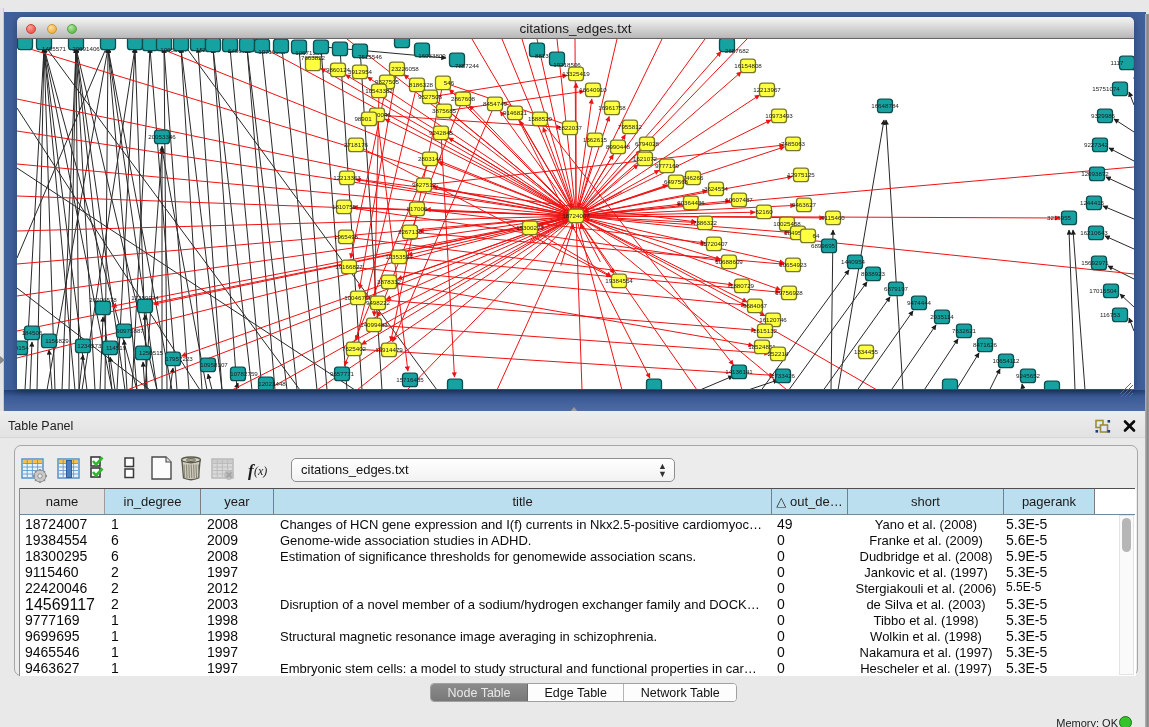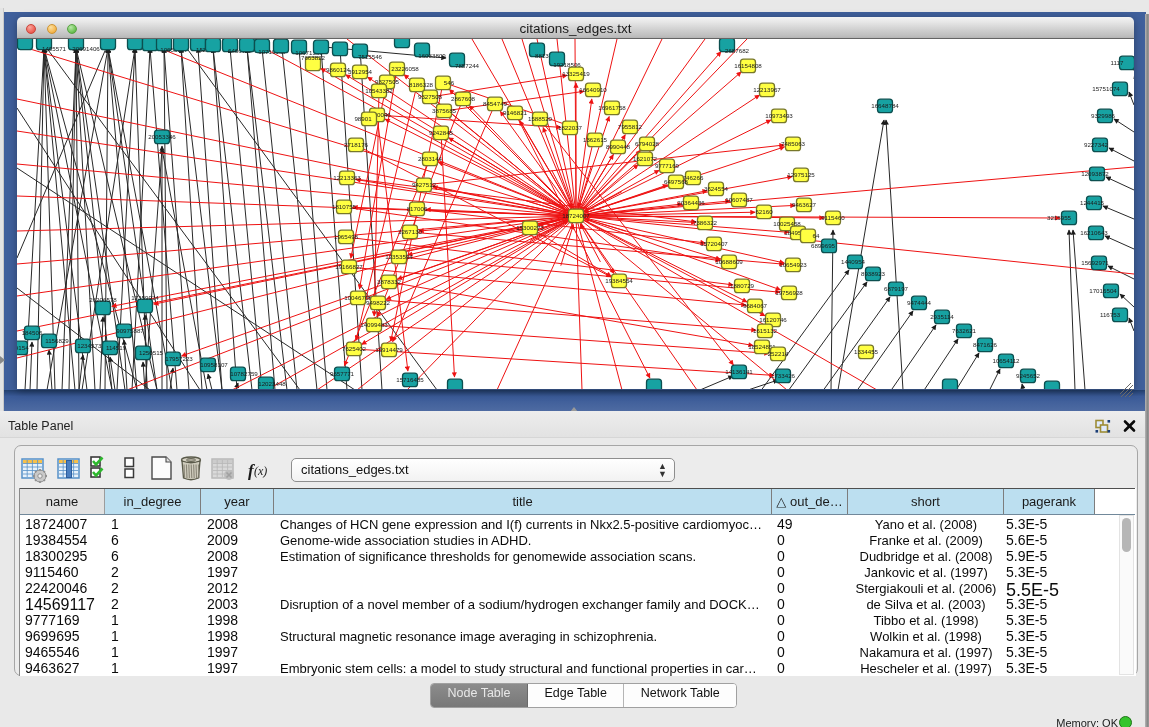--- a/index.html
+++ b/index.html
@@ -47,21 +47,21 @@
 .tbl { position:absolute; left:4px; top:42px; width:1117px; height:188px; background:#fff; border-left:1px solid #8a8a8a; }
 .tbl .hdr { position:absolute; left:0; top:0; width:1115px; height:27px; border-top:1px solid #4f4f4f; border-bottom:1px solid #71889a; }
 .hcell { position:absolute; top:0; height:25px; background:#bcdff0; border-right:1px solid #7d7d7d;
   font-size:13px; color:#1a1a1a; text-align:center; line-height:25px; }
 .hcell.gray { background:#e2e2e2; border-right:1px solid #9c9c9c; }
 .row { position:absolute; left:0; height:16px; width:1075px; font-size:13px; color:#0a0a0a; white-space:nowrap; }
 .row span { position:absolute; top:1px; }
 .vsb { position:absolute; left:1104px; top:69px; width:15px; height:160px; background:#fafafa; border:1px solid #e3e3e3; }
 .vsb .thumb { position:absolute; left:2px; top:2px; width:9px; height:34px; background:#b6b6b6; border-radius:5px; }
 
-.tabs { position:absolute; left:430px; top:272px; height:25px; display:flex;
+.tabs { position:absolute; left:430px; top:272px; height:19px; display:flex;
   border:1px solid #a0a0a0; border-radius:4px; overflow:hidden; background:#fff; }
 .tab { font-size:12.5px; padding:1px 16.5px 0 16.5px; line-height:17px; color:#111; background:#fdfdfd; border-right:1px solid #b5b5b5; }
 .tab.sel { background:linear-gradient(#8c8c8c,#787878); color:#e8e8e8; border-right:1px solid #6a6a6a; }
 .tab:last-child { border-right:none; }
 .status { position:absolute; right:31px; top:306px; font-size:11px; color:#1a1a1a; }
 .memdot { position:absolute; right:17px; top:305px; width:13px; height:13px; border-radius:50%;
   background:#35c42c; border:1.5px solid #1e7317; }
 .notch { position:absolute; left:570px; top:-4px; width:0; height:0;
   border-left:4px solid transparent; border-right:4px solid transparent; border-bottom:5px solid #9a9a9a; }
 </style>
@@ -729,21 +729,21 @@
             <span style="left:757px;font-size:14px;top:0px">0</span>
             <span style="left:828px;width:156px;text-align:center">Jankovic et al. (1997)</span>
             <span style="left:986px;font-size:14px;top:0px">5.3E-5</span>
           </div>
           <div class="row" style="top:92px">
             <span style="left:5px;font-size:14px;top:0px">22420046</span>
             <span style="left:91px;font-size:14px;top:0px">2</span>
             <span style="left:187px;font-size:14px;top:0px">2012</span>
             <span style="left:757px;font-size:14px;top:0px">0</span>
             <span style="left:828px;width:156px;text-align:center">Stergiakouli et al. (2006)</span>
-            <span style="left:986px;font-size:18px;top:0px">5.5E-5</span>
+            <span style="left:986px;font-size:12px;top:0px">5.5E-5</span>
           </div>
           <div class="row" style="top:108px">
             <span style="left:5px;font-size:16px;top:0px">14569117</span>
             <span style="left:91px;font-size:14px;top:0px">2</span>
             <span style="left:187px;font-size:14px;top:0px">2003</span>
             <span style="left:260px">Disruption of a novel member of a sodium/hydrogen exchanger family and DOCK…</span>
             <span style="left:757px;font-size:14px;top:0px">0</span>
             <span style="left:828px;width:156px;text-align:center">de Silva et al. (2003)</span>
             <span style="left:986px;font-size:14px;top:0px">5.3E-5</span>
           </div>

